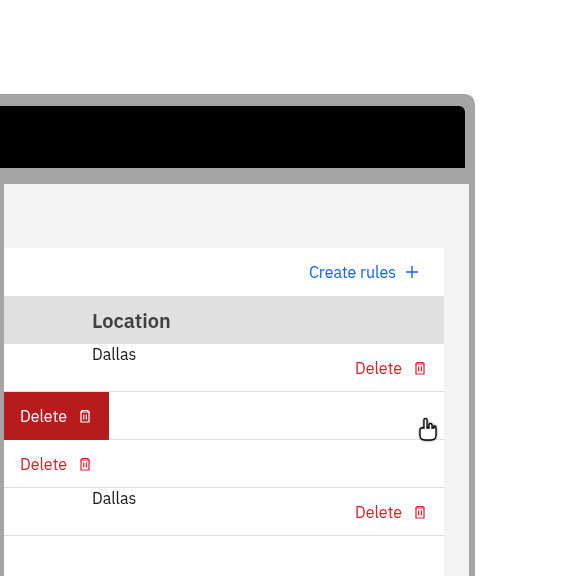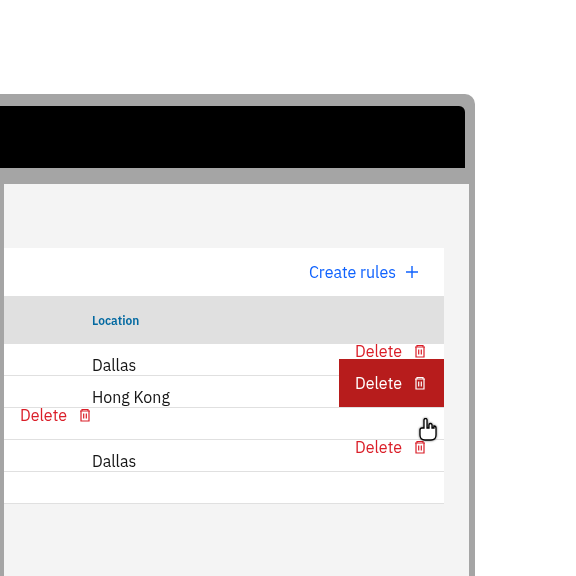--- a/index.html
+++ b/index.html
@@ -69,28 +69,28 @@
       justify-content: center;
     }
     .header-row {
       height: 48px;
       background: #e0e0e0;
       display: flex;
       align-items: center;
       padding-left: 88px;
     }
     .header-label {
-      font-size: 12px;
+      font-size: 20px;
       font-weight: 600;
-      color: #0369a1;
+      color: #404040;
     }
     .data-row {
-      height: 32px;
-      display: flex;
-      align-items: flex-end;
+      height: 48px;
+      display: flex;
+      align-items: flex-start;
       border-bottom: 1px solid #e0e0e0;
       background: #fff;
       gap: 32px;
     }
     .location-cell {
       padding-left: 88px;
       flex: 1;
       font-size: 16px;
       color: #161616;
     }
@@ -151,21 +151,20 @@
         <span>Delete</span>
         <span class="trash-icon">
           <svg width="16" height="16" viewBox="0 0 16 16" fill="none">
             <path d="M3 4 L13 4 M5 4 L5 2.5 L11 2.5 L11 4 M4 4 L4 14 L12 14 L12 4 M6.7 6.5 L6.7 11.5 M9.3 6.5 L9.3 11.5" stroke="#da1e28" stroke-width="1.2"></path>
           </svg>
         </span>
       </div>
     </div>
 
     <div class="data-row">
-      <div class="location-cell">Hong Kong</div>
       <div class="delete-btn hovered">
         <span>Delete</span>
         <span class="trash-icon">
           <svg width="16" height="16" viewBox="0 0 16 16" fill="none">
             <path d="M3 4 L13 4 M5 4 L5 2.5 L11 2.5 L11 4 M4 4 L4 14 L12 14 L12 4 M6.7 6.5 L6.7 11.5 M9.3 6.5 L9.3 11.5" stroke="#fff" stroke-width="1.2"></path>
           </svg>
         </span>
       </div>
     </div>
 

